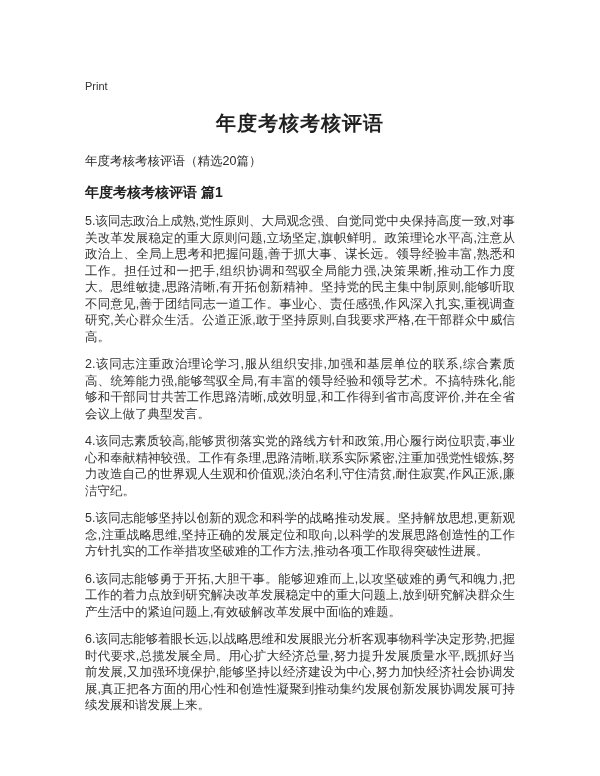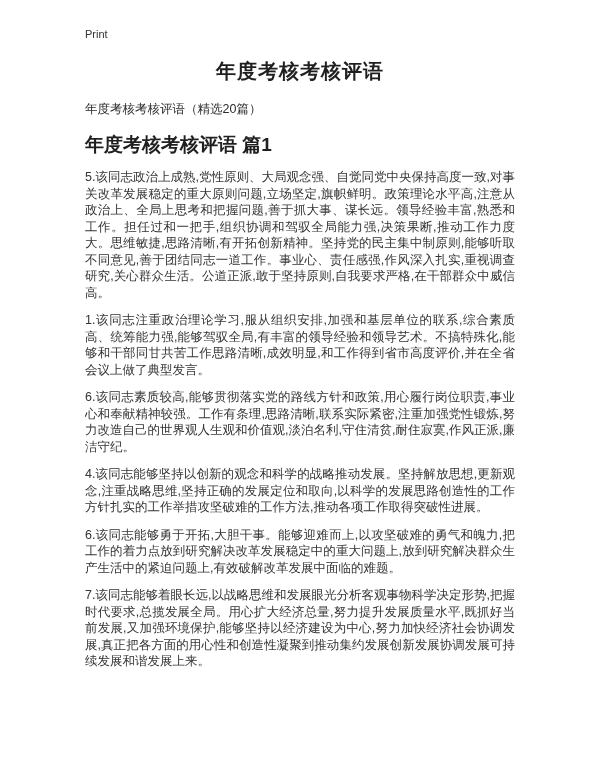--- a/index.html
+++ b/index.html
@@ -11,21 +11,21 @@
     width: 600px;
     height: 776px;
     font-family: "Liberation Sans", "DejaVu Sans", sans-serif;
     color: #333333;
     overflow: hidden;
   }
   .page {
     box-sizing: border-box;
     width: 600px;
     height: 632px;
-    padding: 24px 85px 20px 85px;
+    padding: 76px 85px 20px 85px;
     background: #ffffff;
   }
   .print-label {
     font-size: 11px;
     color: #333333;
     margin: 0;
     cursor: pointer;
     display: inline-block;
   }
   .doc-title {
@@ -35,21 +35,21 @@
     color: #1f1f1f;
     margin: 16px 0 8px 0;
     letter-spacing: 1px;
   }
   .doc-subtitle {
     font-size: 12.5px;
     color: #2b2b2b;
     margin: 16px 0 0 0;
   }
   .section-heading {
-    font-size: 19px;
+    font-size: 14px;
     font-weight: bold;
     color: #1f1f1f;
     margin: 14px 0 4px 0;
   }
   p.para {
     font-size: 12.5px;
     line-height: 16.5px;
     text-align: justify;
     color: #333333;
     margin: 11px 0 0 0;
@@ -63,19 +63,19 @@
 
   <span class="print-label">Print</span>
 
   <h1 class="doc-title">年度考核考核评语</h1>
 
   <div class="doc-subtitle">年度考核考核评语（精选20篇）</div>
 
   <h2 class="section-heading">年度考核考核评语 篇1</h2>
 
   <p class="para">5.该同志政治上成熟,党性原则、大局观念强、自觉同党中央保持高度一致,对事关改革发展稳定的重大原则问题,立场坚定,旗帜鲜明。政策理论水平高,注意从政治上、全局上思考和把握问题,善于抓大事、谋长远。领导经验丰富,熟悉和工作。担任过和一把手,组织协调和驾驭全局能力强,决策果断,推动工作力度大。思维敏捷,思路清晰,有开拓创新精神。坚持党的民主集中制原则,能够听取不同意见,善于团结同志一道工作。事业心、责任感强,作风深入扎实,重视调查研究,关心群众生活。公道正派,敢于坚持原则,自我要求严格,在干部群众中威信高。</p>
-  <p class="para">1.该同志注重政治理论学习,服从组织安排,加强和基层单位的联系,综合素质高、统筹能力强,能够驾驭全局,有丰富的领导经验和领导艺术。不搞特殊化,能够和干部同甘共苦工作思路清晰,成效明显,和工作得到省市高度评价,并在全省会议上做了典型发言。</p>
-  <p class="para">6.该同志素质较高,能够贯彻落实党的路线方针和政策,用心履行岗位职责,事业心和奉献精神较强。工作有条理,思路清晰,联系实际紧密,注重加强党性锻炼,努力改造自己的世界观人生观和价值观,淡泊名利,守住清贫,耐住寂寞,作风正派,廉洁守纪。</p>
-  <p class="para">4.该同志能够坚持以创新的观念和科学的战略推动发展。坚持解放思想,更新观念,注重战略思维,坚持正确的发展定位和取向,以科学的发展思路创造性的工作方针扎实的工作举措攻坚破难的工作方法,推动各项工作取得突破性进展。</p>
+  <p class="para">2.该同志注重政治理论学习,服从组织安排,加强和基层单位的联系,综合素质高、统筹能力强,能够驾驭全局,有丰富的领导经验和领导艺术。不搞特殊化,能够和干部同甘共苦工作思路清晰,成效明显,和工作得到省市高度评价,并在全省会议上做了典型发言。</p>
+  <p class="para">4.该同志素质较高,能够贯彻落实党的路线方针和政策,用心履行岗位职责,事业心和奉献精神较强。工作有条理,思路清晰,联系实际紧密,注重加强党性锻炼,努力改造自己的世界观人生观和价值观,淡泊名利,守住清贫,耐住寂寞,作风正派,廉洁守纪。</p>
+  <p class="para">5.该同志能够坚持以创新的观念和科学的战略推动发展。坚持解放思想,更新观念,注重战略思维,坚持正确的发展定位和取向,以科学的发展思路创造性的工作方针扎实的工作举措攻坚破难的工作方法,推动各项工作取得突破性进展。</p>
   <p class="para">6.该同志能够勇于开拓,大胆干事。能够迎难而上,以攻坚破难的勇气和魄力,把工作的着力点放到研究解决改革发展稳定中的重大问题上,放到研究解决群众生产生活中的紧迫问题上,有效破解改革发展中面临的难题。</p>
-  <p class="para">7.该同志能够着眼长远,以战略思维和发展眼光分析客观事物科学决定形势,把握时代要求,总揽发展全局。用心扩大经济总量,努力提升发展质量水平,既抓好当前发展,又加强环境保护,能够坚持以经济建设为中心,努力加快经济社会协调发展,真正把各方面的用心性和创造性凝聚到推动集约发展创新发展协调发展可持续发展和谐发展上来。</p>
+  <p class="para">6.该同志能够着眼长远,以战略思维和发展眼光分析客观事物科学决定形势,把握时代要求,总揽发展全局。用心扩大经济总量,努力提升发展质量水平,既抓好当前发展,又加强环境保护,能够坚持以经济建设为中心,努力加快经济社会协调发展,真正把各方面的用心性和创造性凝聚到推动集约发展创新发展协调发展可持续发展和谐发展上来。</p>
 
 </div>
 
 </body></html>

